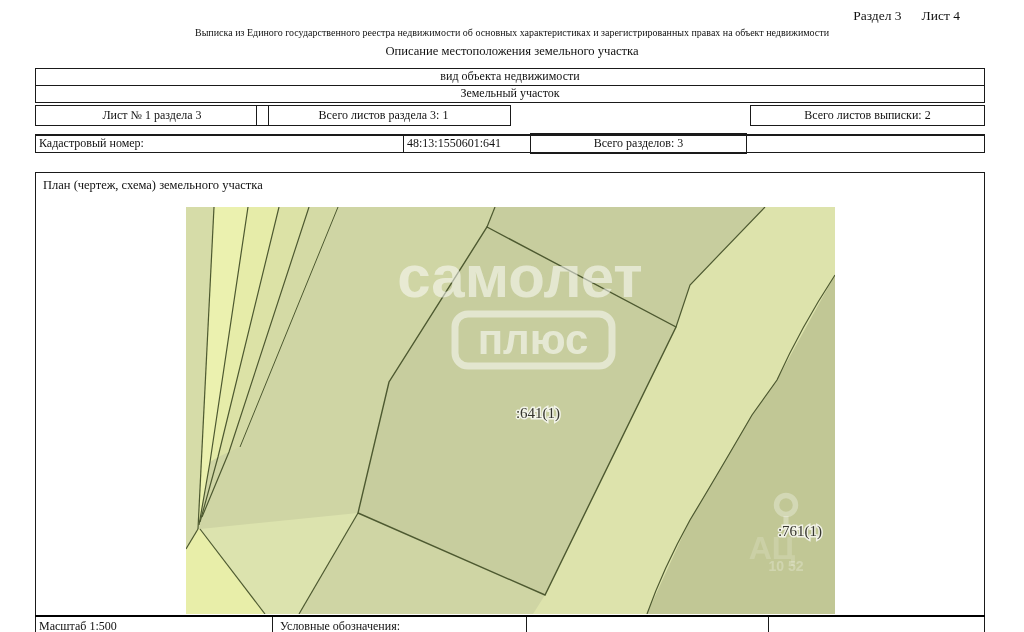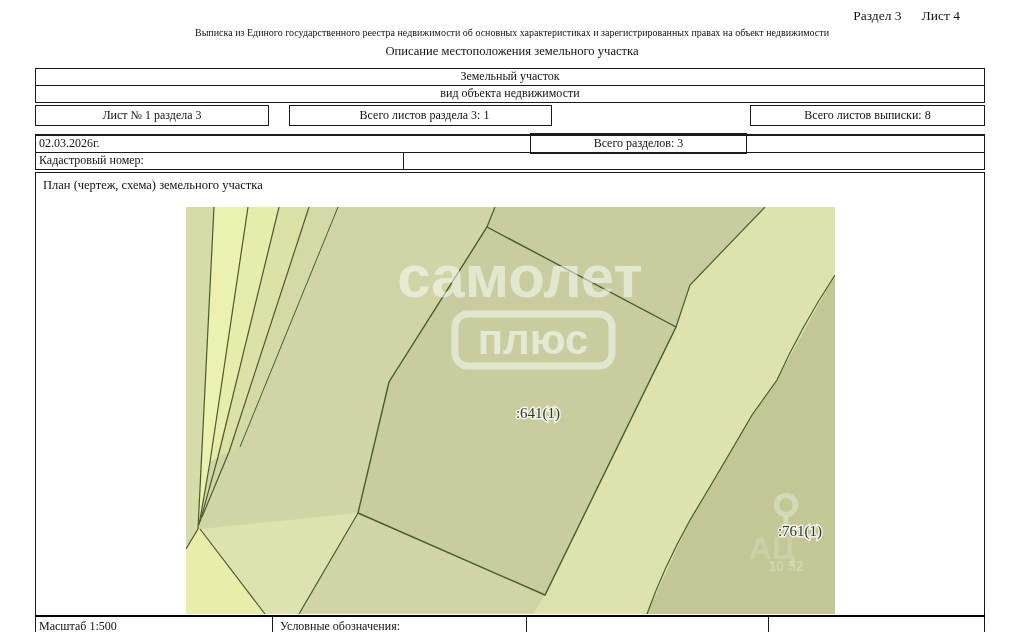--- a/index.html
+++ b/index.html
@@ -53,33 +53,33 @@
 
 <div class="abs sec-sheet">
   <span>Раздел 3</span>
   <span>Лист 4</span>
 </div>
 
 <div class="abs ctr title1">Выписка из Единого государственного реестра недвижимости об основных характеристиках и зарегистрированных правах на объект недвижимости</div>
 <div class="abs ctr title2">Описание местоположения земельного участка</div>
 
 <div class="abs tableA">
+  <div class="row">вид объекта недвижимости</div>
   <div class="row">Земельный участок</div>
-  <div class="row">вид объекта недвижимости</div>
 </div>
 
 <div class="abs cellB" style="left:35px;width:232px;">Лист № 1 раздела 3</div>
-<div class="abs cellB" style="left:289px;width:253px;padding-left:8px;">Всего листов раздела 3: 1</div>
+<div class="abs cellB" style="left:256px;width:253px;">Всего листов раздела 3: 1</div>
 <div class="abs cellB" style="left:530px;width:215px;margin-top:28px;">Всего разделов: 3</div>
-<div class="abs cellB" style="left:750px;width:233px;">Всего листов выписки: 8</div>
+<div class="abs cellB" style="left:750px;width:233px;">Всего листов выписки: 2</div>
 
 <div class="abs metaBlock">
-  <div class="mrow mrow1">02.03.2026г.</div>
   <div class="mrow mrow2">
     <div class="mcell-l">Кадастровый номер:</div>
+    <div class="mcell-r">48:13:1550601:641</div>
   </div>
 </div>
 
 <div class="abs planBox">
   <div class="planHeader">План (чертеж, схема) земельного участка</div>
 
   <div class="mapWrap">
     <svg width="649" height="407" viewBox="0 0 649 407">
 
       <rect x="0" y="0" width="649" height="407" fill="#cfd5a4"></rect>

